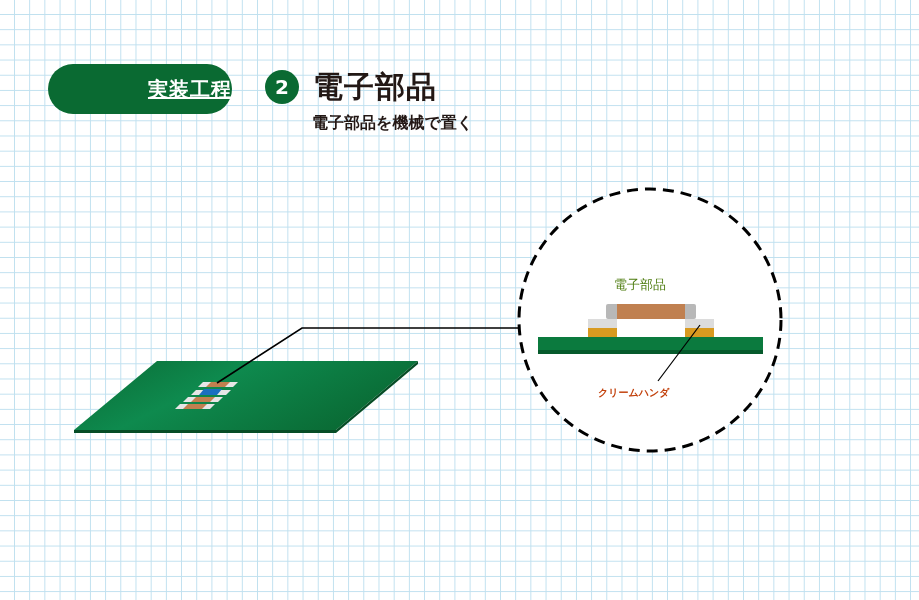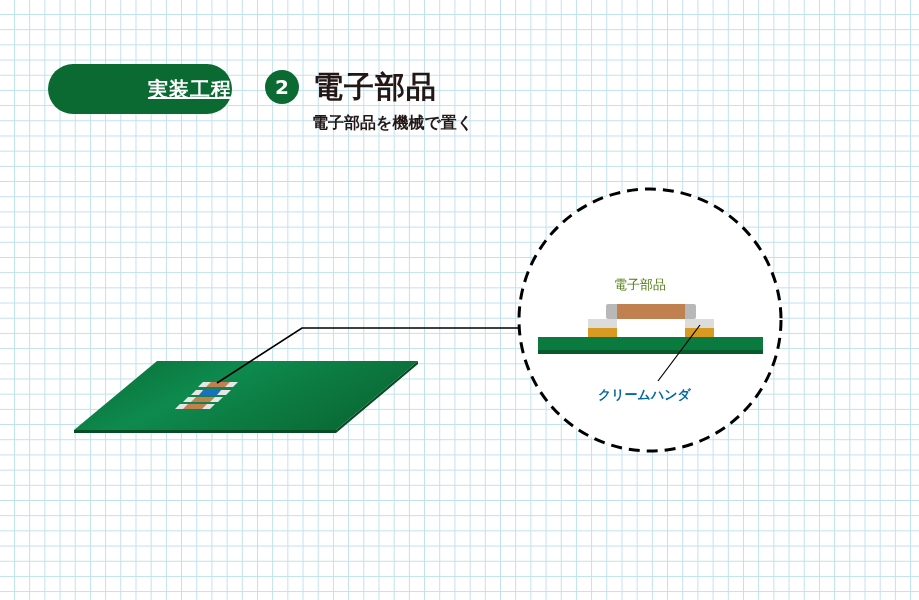--- a/index.html
+++ b/index.html
@@ -31,21 +31,21 @@
   }
   .step-sub {
     position: absolute; left: 312px; top: 112px; font-size: 16px; font-weight: bold;
     color: #231815; line-height: 22px;
   }
   svg.diagram { position: absolute; left: 0; top: 0; }
   .label-part {
     position: absolute; left: 614px; top: 276px; font-size: 13px; font-weight: normal; color: #4d7c0f;
   }
   .label-solder {
-    position: absolute; left: 598px; top: 386px; font-size: 13px; font-weight: bold; color: #0369a1;
+    position: absolute; left: 598px; top: 386px; font-size: 10px; font-weight: bold; color: #c2410c;
   }
 </style>
 </head>
 <body>
 
 <div class="pill">
   <span>実装工程</span>
 </div>
 
 <div class="step-num">

